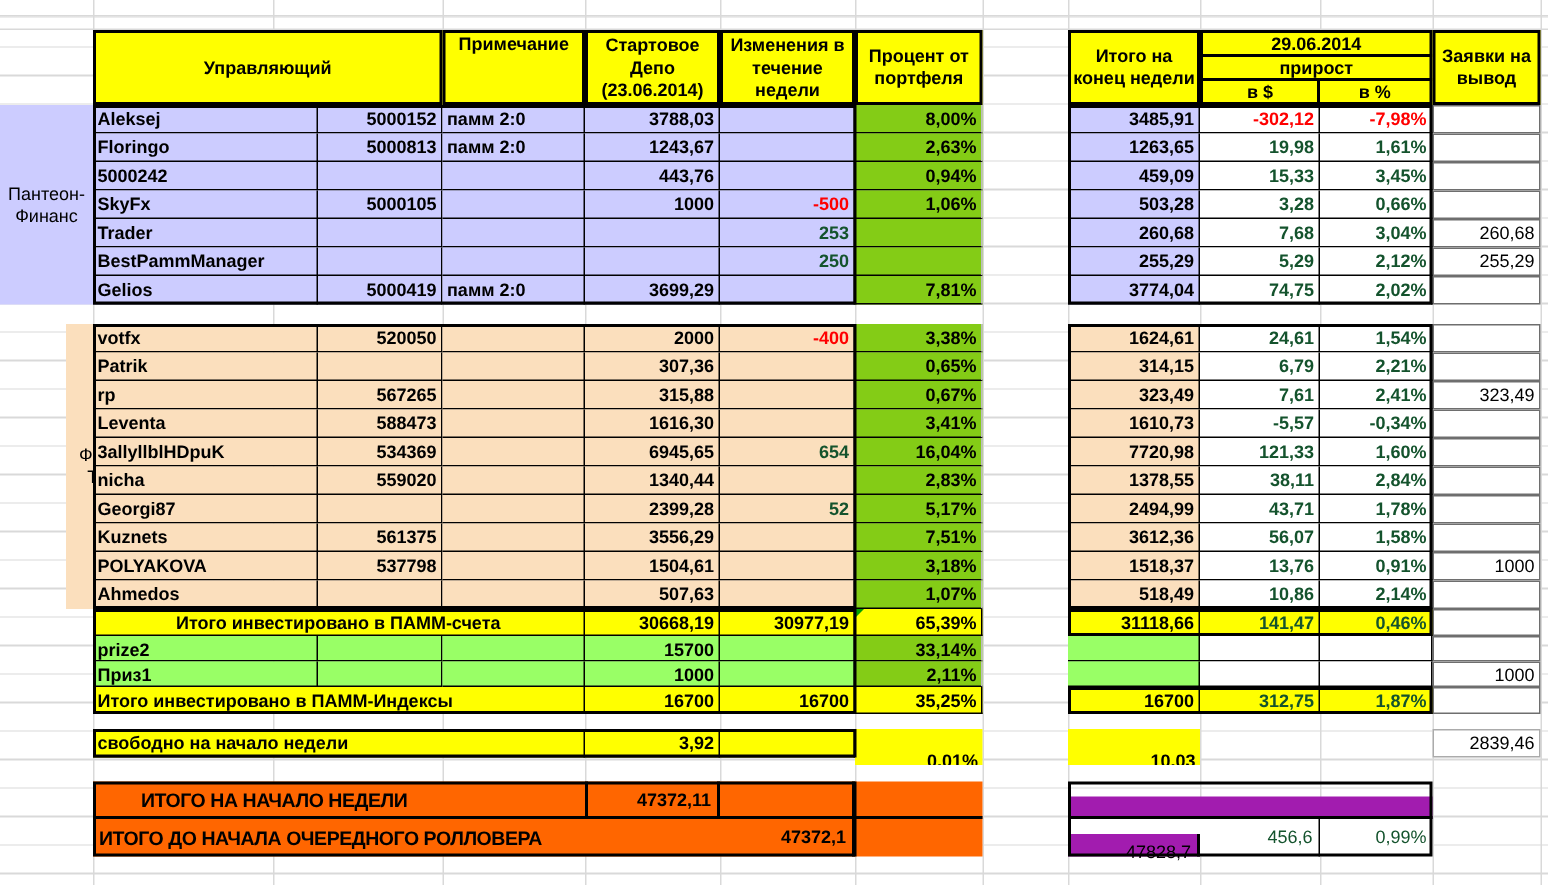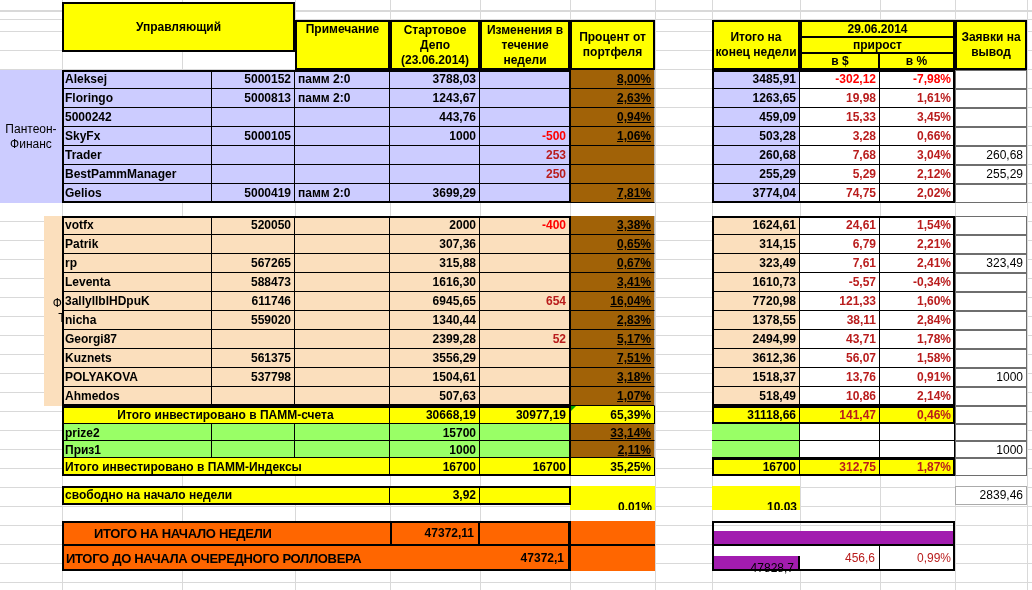--- a/index.html
+++ b/index.html
@@ -37,35 +37,35 @@
     grid-template-columns:150px 83px 95px 90px 90px 85px 57px 88px 80px 75px 72px;
     grid-auto-rows:19px; }
   .mrow { position:absolute; left:62px; display:grid;
     grid-template-columns:328px 90px 90px 85px 57px 88px 80px 75px 72px; }
 
   .c { border-right:1px solid #000; border-bottom:1px solid #000;
        font-weight:bold; font-size:12px; line-height:18px; padding:0 3px;
        overflow:hidden; white-space:nowrap; position:relative; }
   .al { text-align:left; } .ar { text-align:right; } .ac { text-align:center; }
   .sp { background:transparent; }
-  .pct { background:#a16207; border-right:1px solid #bdbdbd;text-decoration:underline; }
+  .pct { background:#84cc16; border-right:1px solid #bdbdbd; }
   .usd,.pcc { background:#ffffff; }
   .wd { background:#ffffff; border:1px solid #6e6e6e; font-weight:normal;
         font-size:12px; line-height:17px; padding:0 3px; text-align:right;
         overflow:hidden; white-space:nowrap; }
   .g1 .cg { background:#CCCCFF; }
   .g2 .cg { background:#FBDFBD; }
   .g3 .cg { background:#99FF66; }
   .y  { background:#FFFF00; }
   .fy { background:#FFFF00; font-weight:bold; font-size:12px; line-height:19px;
         padding:12px 3px; overflow:hidden; white-space:nowrap; }
   .plainc { background:transparent; }
   .wdg { background:#fff; border:1px solid #ababab; font-weight:normal; font-size:12px;
          line-height:17px; padding:0 3px; text-align:right; }
-  .t-red { color:#FF0000; } .t-green { color:#b91c1c; }
+  .t-red { color:#FF0000; } .t-green { color:#14532d; }
 
   .glabel { position:absolute; left:0; width:62px; display:flex; align-items:center;
     justify-content:center; text-align:center; font-size:12px; line-height:15px; }
   .lav { background:#CCCCFF; } .pch { background:#FBDFBD;margin-left:44px; }
 
   
   .ov { position:absolute; border:2px solid #000; pointer-events:none; }
 
   
   .tri { position:absolute; left:0; top:0; width:0; height:0;
@@ -79,21 +79,21 @@
   .b2b { border-bottom:2px solid #000;padding-left:32px; }
   .pur { background:#a21caf;margin-top:10px; }
   .wcell { background:#ffffff; }
 </style>
 </head>
 <body>
 
 <div class="sheet">
   <div class="gridbg"></div>
 
-  <div class="hc" style="left:62px;top:2px;width:233px;height:50px">Управляющий</div>
+  <div class="hc" style="left:62px;top:20px;width:233px;height:50px">Управляющий</div>
   <div class="hc topalign" style="left:295px;top:20px;width:95px;height:50px">Примечание</div>
   <div class="hc" style="left:390px;top:20px;width:90px;height:50px">Стартовое Депо (23.06.2014)</div>
   <div class="hc" style="left:570px;top:20px;width:85px;height:50px">Процент от портфеля</div>
   <div class="hc" style="left:480px;top:20px;width:90px;height:50px">Изменения в течение недели</div>
   <div class="hc" style="left:712px;top:20px;width:88px;height:50px">Итого на конец недели</div>
   <div class="hc" style="left:800px;top:20px;width:155px;height:18px">29.06.2014</div>
   <div class="hc" style="left:800px;top:36px;width:155px;height:18px">прирост</div>
   <div class="hc" style="left:800px;top:52px;width:80px;height:18px">в $</div>
   <div class="hc" style="left:878px;top:52px;width:77px;height:18px">в %</div>
   <div class="hc" style="left:955px;top:20px;width:72px;height:50px">Заявки на вывод</div>
@@ -219,21 +219,21 @@
       <div class="c al cg"></div>
       <div class="c ar cg">1616,30</div>
       <div class="c ar cg"></div>
       <div class="c ar pct">3,41%</div>
       <div class="sp"></div>
       <div class="c ar cg">1610,73</div>
       <div class="c ar usd t-green">-5,57</div>
       <div class="c ar pcc t-green">-0,34%</div>
       <div class="wd"></div>
       <div class="c al cg">3allyllblHDpuK</div>
-      <div class="c ar cg">611746</div>
+      <div class="c ar cg">534369</div>
       <div class="c al cg"></div>
       <div class="c ar cg">6945,65</div>
       <div class="c ar cg t-green">654</div>
       <div class="c ar pct">16,04%</div>
       <div class="sp"></div>
       <div class="c ar cg">7720,98</div>
       <div class="c ar usd t-green">121,33</div>
       <div class="c ar pcc t-green">1,60%</div>
       <div class="wd"></div>
       <div class="c al cg">nicha</div>

